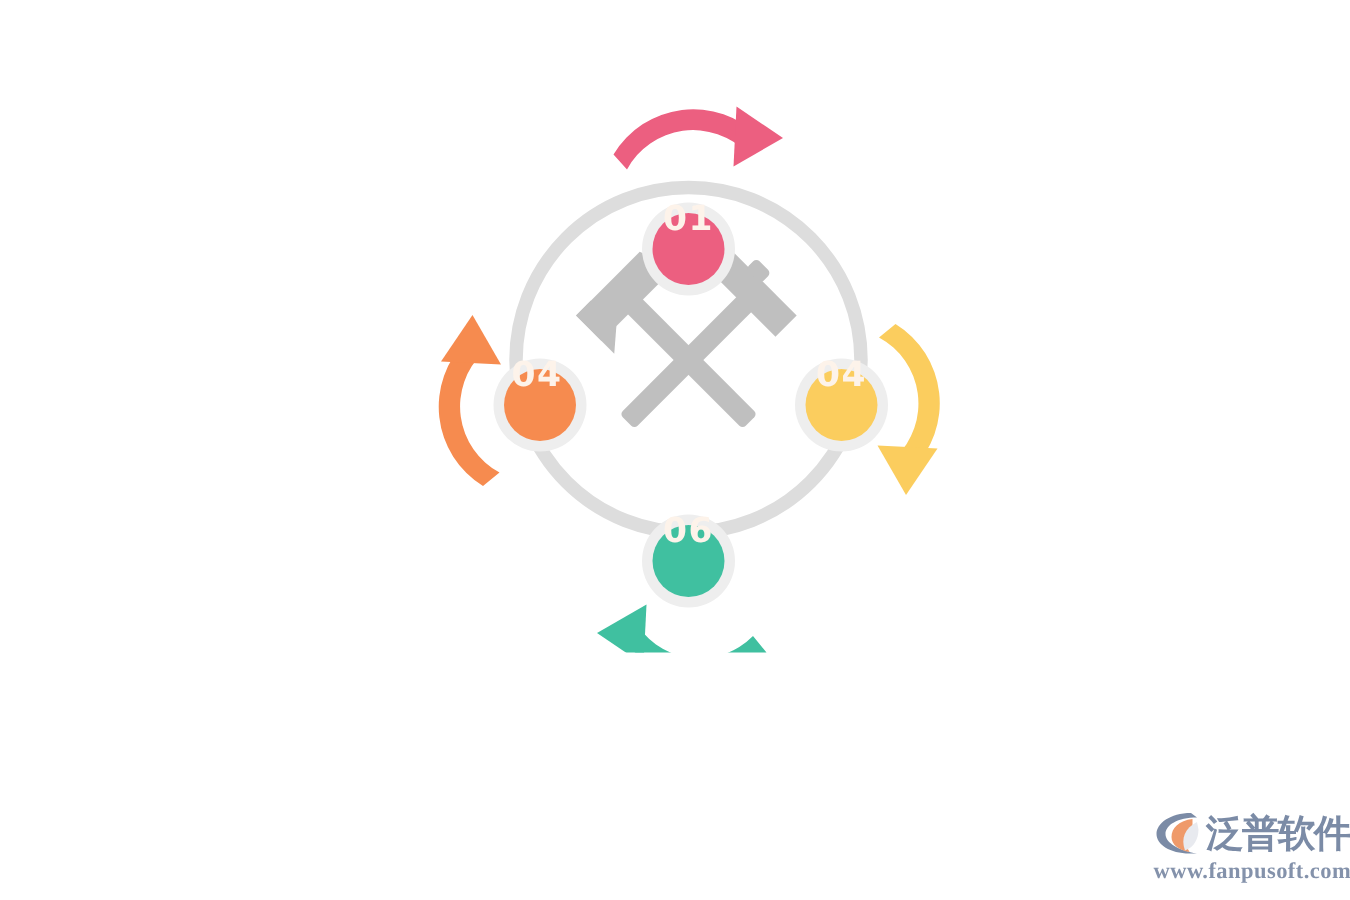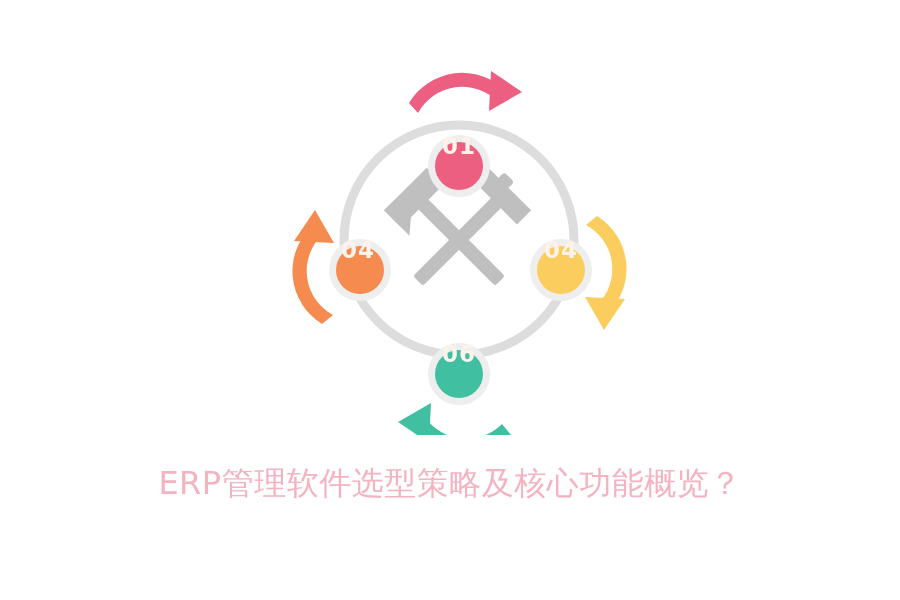--- a/index.html
+++ b/index.html
@@ -187,16 +187,26 @@
         <path d="M 24 196 L 45 165 L 64 198 Z"></path>
       </g>
     </svg>
 
     <div class="step-label s1">01</div>
     <div class="step-label s2">04</div>
     <div class="step-label s3">06</div>
     <div class="step-label s4">04</div>
   </div>
 
-  <div class="title">ERP管理软件选型策略及核心功能概览？</div>
-
+
+  <div class="logo">
+    <div class="logo-row">
+      <svg class="logo-mark" viewBox="0 0 34 32" xmlns="http://www.w3.org/2000/svg">
+        <path d="M 26 3 C 12 3 3 10 3 17 C 3 24 12 30 25 30 L 30 30 C 18 28 9 23 9 17 C 9 11 17 6 30 6 Z" fill="#7b8ba6"></path>
+        <path d="M 27 7 C 18 8 13 13 13 19 C 13 24 18 28 25 29 C 22 24 21 18 27 12 Z" fill="#ef9a6a"></path>
+        <path d="M 30 9 C 22 13 19 20 22 28 C 28 26 31 20 31 14 Z" fill="#e8eaef"></path>
+      </svg>
+      <div class="logo-name">泛普软件</div>
+    </div>
+    <div class="logo-url">www.fanpusoft.com</div>
+  </div>
 
 </div>
 
 </body></html>

